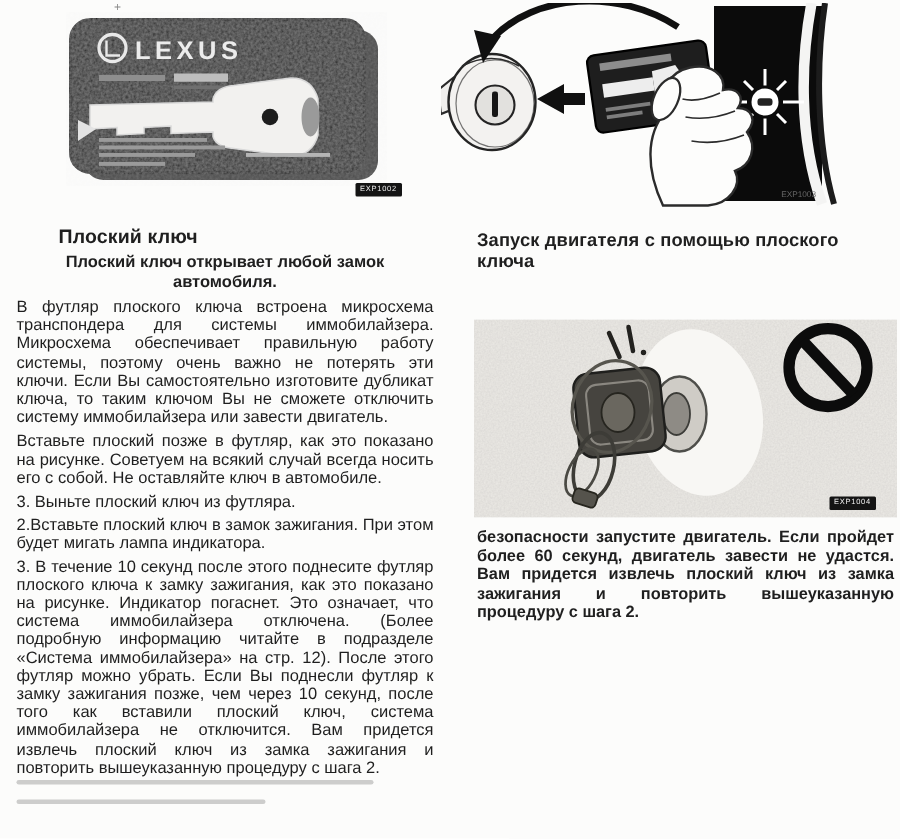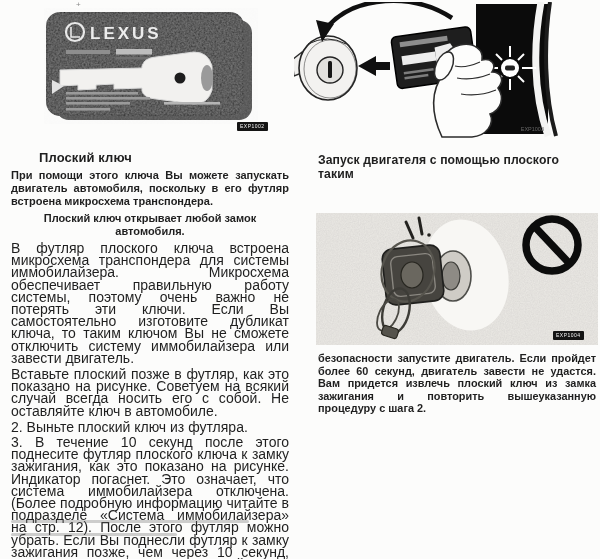--- a/index.html
+++ b/index.html
@@ -21,21 +21,21 @@
     font-family:"Liberation Sans",sans-serif;
   }
   .cap1{left:237px;top:122px;}
   .cap3{left:553px;top:331px;}
   .scan-cross{
     position:absolute;left:76px;top:0px;color:#8a8a8a;font-size:8px;
   }
   
   .left-col{position:absolute;left:11px;top:150px;width:278px;}
   .doc-heading{font-size:13px;font-weight:bold;margin:0 0 4px 0;letter-spacing:.1px;padding-left:28px;}
-  .left-col p{margin:0 0 4px 0;font-size:14px;line-height:12.2px;text-align:justify;}
+  .left-col p{margin:0 0 4px 0;font-size:11px;line-height:12.2px;text-align:justify;}
   .left-col p.lead{font-weight:bold;font-size:11px;line-height:13px;}
   .left-col p.lead2{text-align:center;}
   .left-col p.step{margin:0 0 3px 0;}
   .right-heading{
     position:absolute;left:318px;top:153px;width:274px;
     font-size:12.2px;font-weight:bold;letter-spacing:.1px;
   }
   .right-para{
     position:absolute;left:318px;top:352px;width:278px;
     font-size:10.9px;line-height:12.6px;text-align:justify;font-weight:bold;
@@ -195,28 +195,28 @@
       <g>
         <circle cx="236" cy="32" r="26" fill="none" stroke="#0c0c0c" stroke-width="7.5"></circle>
         <line x1="219" y1="14" x2="253" y2="50" stroke="#0c0c0c" stroke-width="7.5"></line>
       </g>
     </svg>
   </div>
   <div class="caption-box cap3">EXP1004</div>
 
   <div class="left-col">
     <h2 class="doc-heading">Плоский ключ</h2>
-    <p class="lead">При помощи этого ключа Вы можете запускать двигатель автомобиля, поскольку в его футляр встроена микросхема транспондера.</p>
     <p class="lead lead2">Плоский ключ открывает любой замок автомобиля.</p>
     <p>В футляр плоского ключа встроена микросхема транспондера для системы иммобилайзера. Микросхема обеспечивает правильную работу системы, поэтому очень важно не потерять эти ключи. Если Вы самостоятельно изготовите дубликат ключа, то таким ключом Вы не сможете отключить систему иммобилайзера или завести двигатель.</p>
     <p>Вставьте плоский позже в футляр, как это показано на рисунке. Советуем на всякий случай всегда носить его с собой. Не оставляйте ключ в автомобиле.</p>
-    <p class="step">2. Выньте  плоский  ключ из футляра.</p>
+    <p class="step">3. Выньте  плоский  ключ из футляра.</p>
+    <p class="step">2.Вставьте плоский ключ в замок зажигания. При этом будет мигать  лампа  индикатора.</p>
     <p class="step">3. В течение 10 секунд после этого поднесите футляр плоского ключа к замку зажигания, как это показано на рисунке. Индикатор погаснет. Это означает, что система иммобилайзера отключена. (Более подробную информацию читайте в подразделе «Система иммобилайзера» на стр. 12). После этого футляр можно убрать. Если Вы поднесли футляр к замку зажигания позже, чем через 10 секунд, после того как вставили плоский ключ, система иммобилайзера не отключится. Вам придется извлечь плоский ключ из замка зажигания и повторить вышеуказанную  процедуру  с шага 2.</p>
 
   </div>
 
   <div class="smudge smudge1"></div>
   <div class="smudge smudge2"></div>
 
-  <div class="right-heading">Запуск двигателя  с помощью  плоского таким</div>
+  <div class="right-heading">Запуск двигателя  с помощью  плоского ключа</div>
   <div class="right-para">безопасности запустите двигатель. Если пройдет более 60 секунд, двигатель завести не удастся. Вам придется извлечь плоский ключ из замка зажигания и повторить вышеуказанную  процедуру  с шага 2.</div>
 
 </div>
 
 </body></html>

